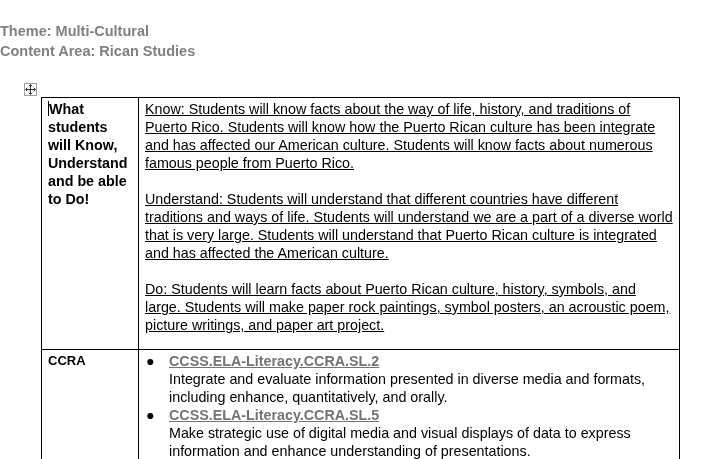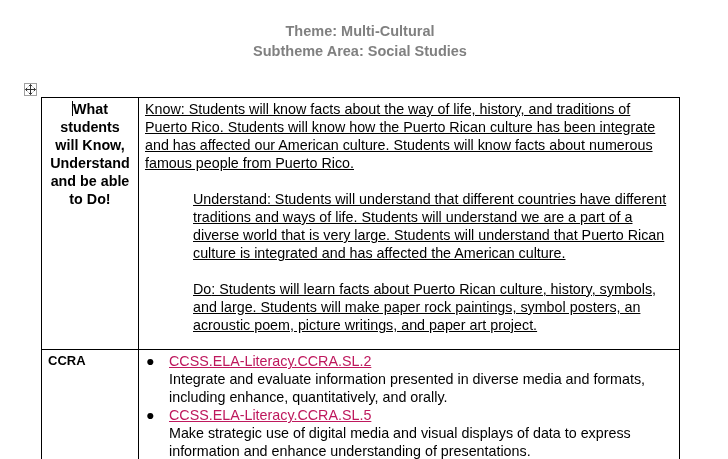--- a/index.html
+++ b/index.html
@@ -1,43 +1,43 @@
 <!DOCTYPE html>
 <html><head>
   <meta charset="utf-8">
   <style>
     html, body { margin:0; padding:0; background:#ffffff; }
     body { width:728px; height:459px; overflow:hidden; position:relative;
       font-family: "Liberation Sans", sans-serif; color:#000; }
-    .header { position:absolute; left:0; top:21px; width:720px; text-align:center;
+    .header { position:absolute; left:0; top:21px; width:720px; 
       font-weight:bold; color:#808080; font-size:14.5px; line-height:20px; }
     .move-handle { position:absolute; left:24px; top:83px; width:13px; height:13px;
       border:1px solid #a0a0a0; box-sizing:border-box; background:#fff; }
     .move-handle svg { display:block; }
     table { position:absolute; left:41px; top:97px; width:639px; border-collapse:collapse;
       table-layout:fixed; font-size:14.3px; line-height:18px; }
     td { border:1px solid #000; vertical-align:top; padding:2px 6px 2px 6px; }
-    td.label-col { width:84px; text-align:center; font-weight:bold; padding-top:2px; }
+    td.label-col { width:84px; font-weight:bold; padding-top:2px; }
     td.label-left { text-align:left; font-weight:bold; font-size:13px; }
     .para { margin:0;text-decoration:underline; }
-    .para + .para { margin-top:18px;margin-left:48px; }
+    .para + .para { margin-top:18px; }
     .u { text-decoration:underline; }
     .row1 td { height:247px; }
     ul { margin:0; padding:0 0 0 24px; list-style:none; }
     li { position:relative; }
     li .bullet { position:absolute; left:-23px; top:0; }
-    a { color:#be185d; text-decoration:underline; }
+    a { color:#737373; text-decoration:underline;font-weight:bold; }
     .cursor { display:inline-block; width:1px; height:15px; background:#000; vertical-align:-2px; margin-right:0; }
   </style>
 </head>
 <body>
 
 <div class="header">
   <div>Theme: Multi-Cultural</div>
-  <div>Subtheme Area: Social Studies</div>
+  <div>Content Area: Rican Studies</div>
 </div>
 
 <div class="move-handle">
   <svg width="11" height="11" viewBox="0 0 11 11">
     <path d="M5.5 0.5 L5.5 10.5 M0.5 5.5 L10.5 5.5" stroke="#333" stroke-width="1"></path>
     <path d="M5.5 0.5 L3.8 2.3 M5.5 0.5 L7.2 2.3 M5.5 10.5 L3.8 8.7 M5.5 10.5 L7.2 8.7 M0.5 5.5 L2.3 3.8 M0.5 5.5 L2.3 7.2 M10.5 5.5 L8.7 3.8 M10.5 5.5 L8.7 7.2" stroke="#333" stroke-width="1" fill="none"></path>
   </svg>
 </div>
 
 <table>

